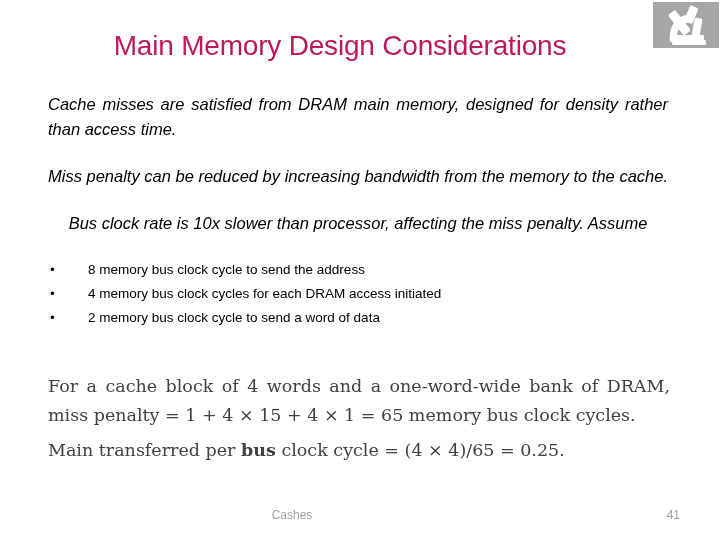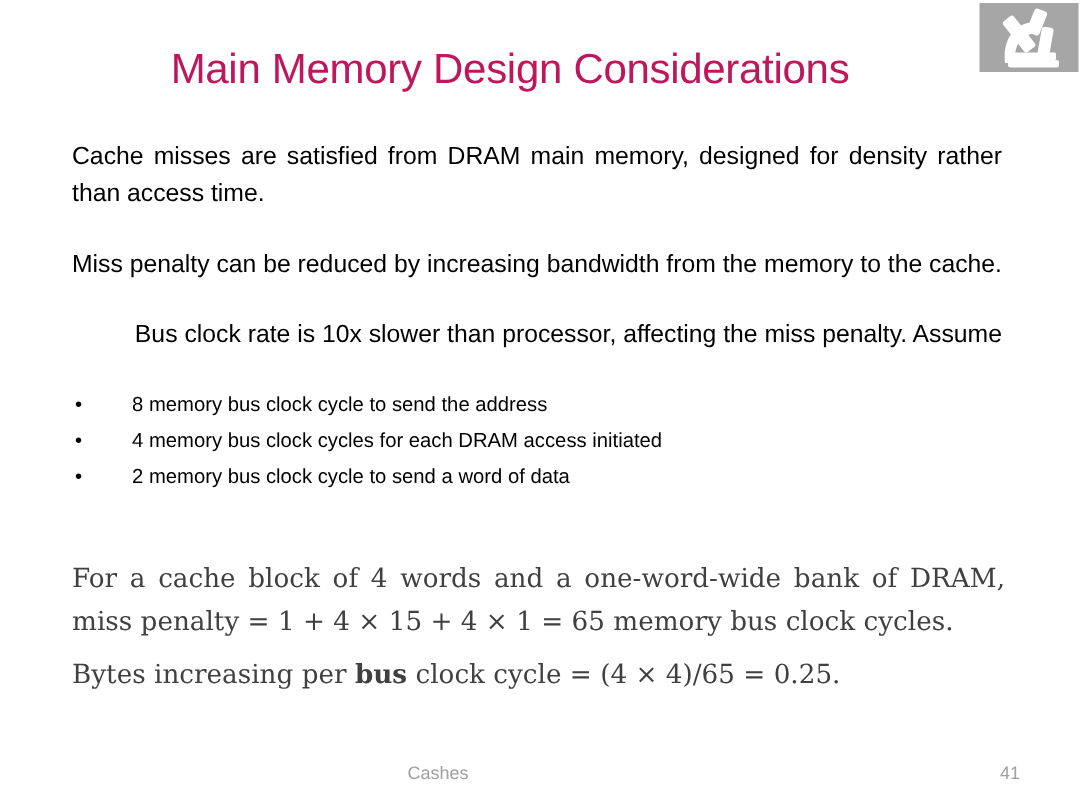--- a/index.html
+++ b/index.html
@@ -61,23 +61,24 @@
     left: 48px;
     width: 620px;
   }
 
   p.para {
     margin: 0 0 22px 0;
     font-size: 16.5px;
     line-height: 25px;
     text-align: justify;
     text-justify: inter-word;
+    font-style: italic;
   }
   p.para.nojust {
-    text-align: right;
+    text-align: center;
   }
 
   
   .bullets {
     margin: 0;
     padding: 0;
     list-style: none;
     font-size: 13.5px;
     line-height: 24px;
   }
@@ -186,21 +187,21 @@
       </li>
       <li>
         <span class="bullet-dot">•</span>
         <span>2 memory bus clock cycle to send a word of data</span>
       </li>
     </ul>
   </div>
 
   <div class="math-block">
     <div class="mline mpara">For a cache block of 4 words and a one-word-wide bank of DRAM, miss penalty = 1 + 4 × 15 + 4 × 1 = 65 memory bus clock cycles.</div>
-    <div class="mline mpara2"><span>Bytes increasing per </span><b>bus</b><span> clock cycle = (4 × 4)/65 = 0.25.</span></div>
+    <div class="mline mpara2"><span>Main transferred per </span><b>bus</b><span> clock cycle = (4 × 4)/65 = 0.25.</span></div>
   </div>
 
   <div class="footer">
     <div class="footer-center">Cashes</div>
     <div class="footer-page">41</div>
   </div>
 
 </div>
 
 </body></html>

